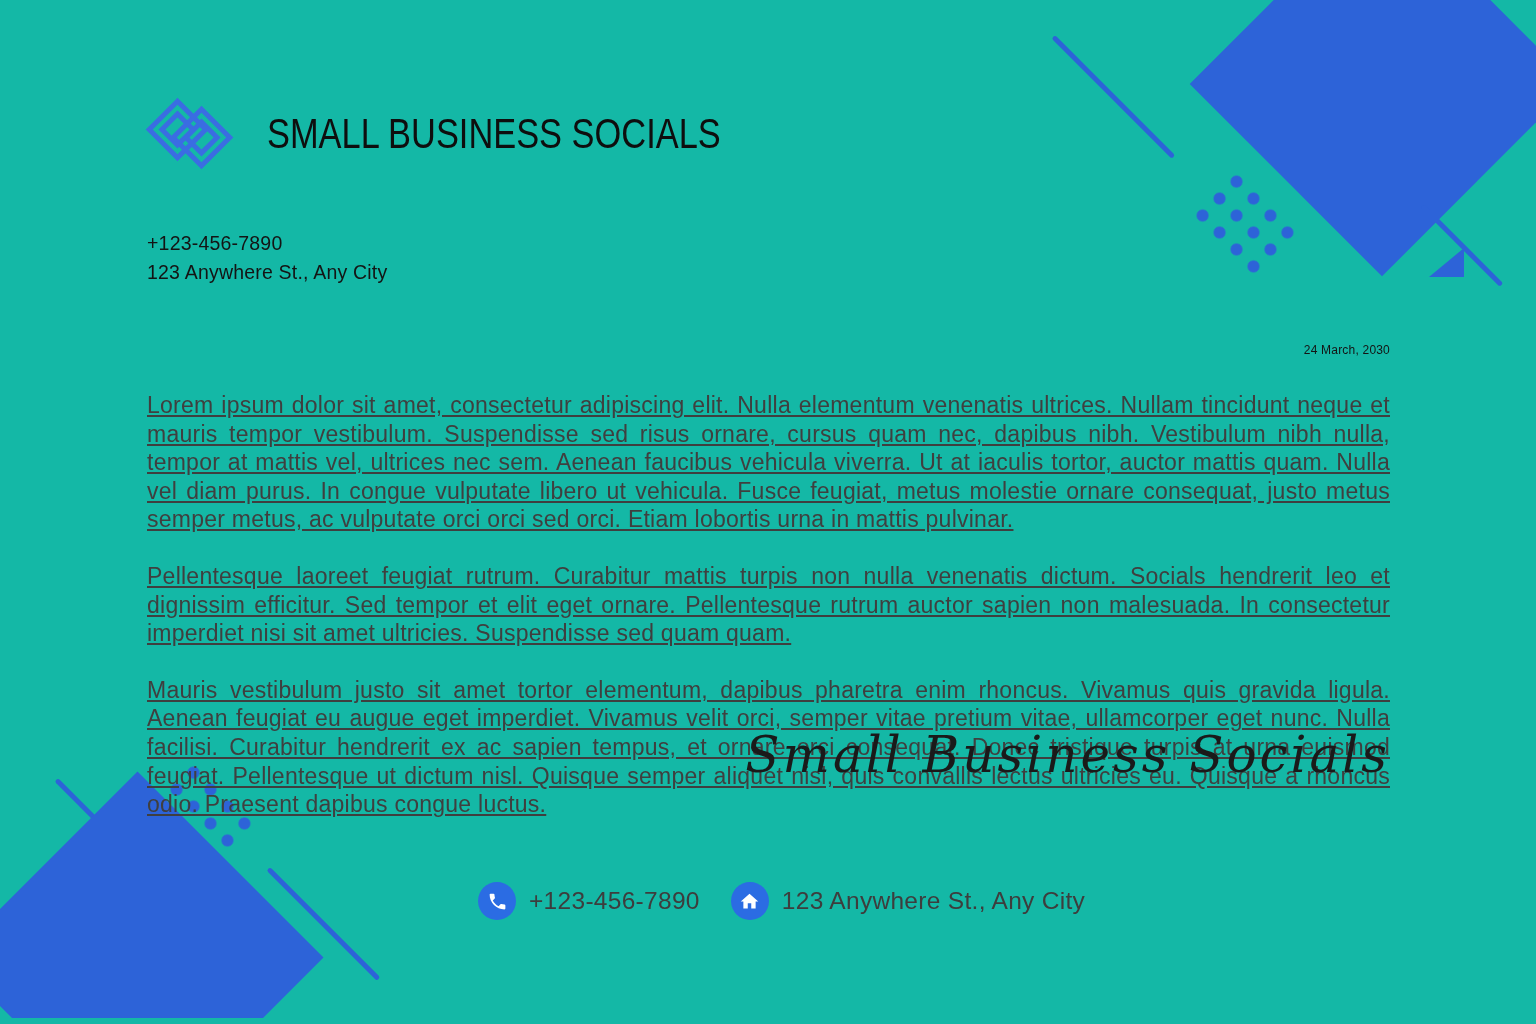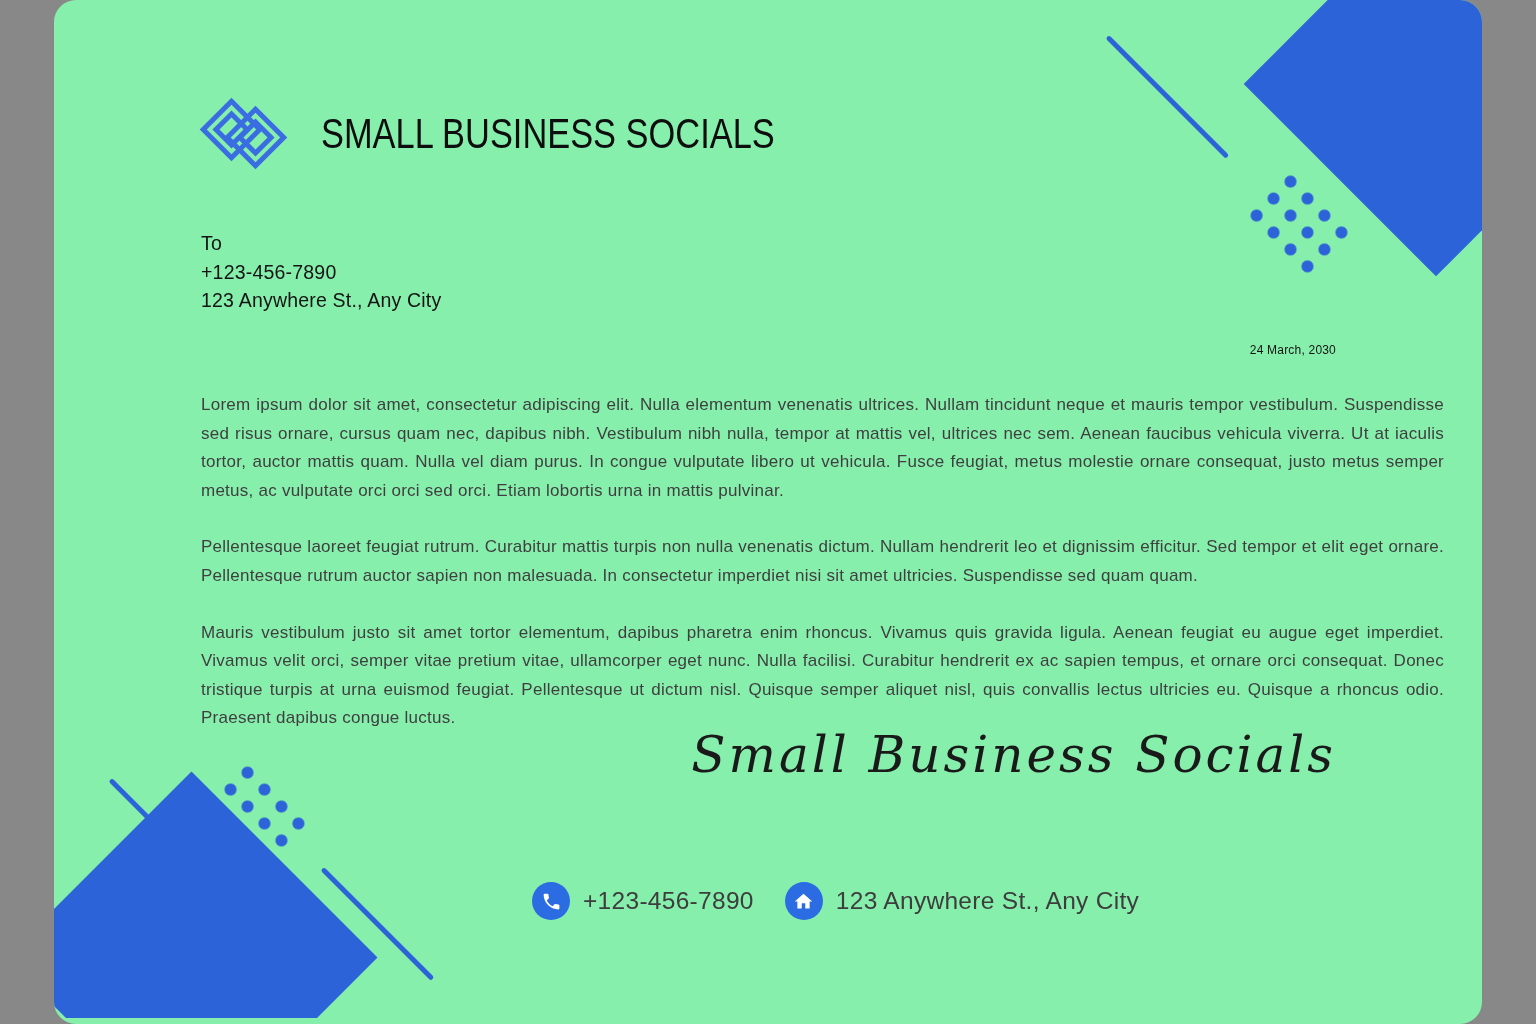--- a/index.html
+++ b/index.html
@@ -1,24 +1,23 @@
 <!DOCTYPE html>
 <html><head>
 <meta charset="utf-8">
 <style>
   html,body{margin:0;padding:0;background:#888;}
   .page{
     position:relative;
-    width:1428px;height:1024px;
+    width:1536px;height:1024px;
     margin:0 auto;
-    background:#86efac;
+    background:#14b8a6;
     overflow:hidden;
     font-family:"Liberation Sans", sans-serif;
     color:#161616;
-    border-radius:22px;
     --blue:#2d63d8;
     --icon-blue:#2b6ce3;
     --logo-blue:#3a6de2;
   }
 
   
   .line{position:absolute;height:5px;background:var(--blue);border-radius:3px;transform-origin:0 0;transform:rotate(45deg);}
   .diamond{position:absolute;background:var(--blue);transform:rotate(45deg);}
   .dotgrid{
     position:absolute;width:96px;height:72px;transform:rotate(45deg);
@@ -56,22 +55,22 @@
     white-space:nowrap;font-weight:500;
   }
 
   
   .recipient{position:absolute;left:147px;top:229px;font-size:19.5px;line-height:28.5px;color:#141414;letter-spacing:.2px;}
   .date{position:absolute;right:146px;top:343px;font-size:12px;color:#141414;letter-spacing:.2px;}
 
   
   .body-text{position:absolute;left:147px;top:391px;width:1243px;}
   .body-text p{
-    margin:0 0 28px 0;font-size:17px;line-height:28.6px;color:#3f3f3f;
-    text-align:justify;letter-spacing:.25px;
+    margin:0 0 28px 0;font-size:23px;line-height:28.6px;color:#3f3f3f;
+    text-align:justify;letter-spacing:.25px;text-decoration:underline;
   }
 
   
   .signature{
     position:absolute;right:146px;top:726px;
     font-family:"DejaVu Serif", cursive;font-style:italic;
     font-size:50px;letter-spacing:3px;color:#1a1a1a;white-space:nowrap;
   }
 
   
@@ -104,30 +103,29 @@
 
   <div class="logo">
     <div class="lg o1"></div>
     <div class="lg i1"></div>
     <div class="lg o2"></div>
     <div class="lg i2"></div>
   </div>
   <div class="brand">SMALL BUSINESS SOCIALS</div>
 
   <div class="recipient">
-    <div>To</div>
     <div>+123-456-7890</div>
     <div>123 Anywhere St., Any City</div>
   </div>
 
   <div class="date">24 March, 2030</div>
 
   <div class="body-text">
     <p>Lorem ipsum dolor sit amet, consectetur adipiscing elit. Nulla elementum venenatis ultrices. Nullam tincidunt neque et mauris tempor vestibulum. Suspendisse sed risus ornare, cursus quam nec, dapibus nibh. Vestibulum nibh nulla, tempor at mattis vel, ultrices nec sem. Aenean faucibus vehicula viverra. Ut at iaculis tortor, auctor mattis quam. Nulla vel diam purus. In congue vulputate libero ut vehicula. Fusce feugiat, metus molestie ornare consequat, justo metus semper metus, ac vulputate orci orci sed orci. Etiam lobortis urna in mattis pulvinar.</p>
-    <p>Pellentesque laoreet feugiat rutrum. Curabitur mattis turpis non nulla venenatis dictum. Nullam hendrerit leo et dignissim efficitur. Sed tempor et elit eget ornare. Pellentesque rutrum auctor sapien non malesuada. In consectetur imperdiet nisi sit amet ultricies. Suspendisse sed quam quam.</p>
+    <p>Pellentesque laoreet feugiat rutrum. Curabitur mattis turpis non nulla venenatis dictum. Socials hendrerit leo et dignissim efficitur. Sed tempor et elit eget ornare. Pellentesque rutrum auctor sapien non malesuada. In consectetur imperdiet nisi sit amet ultricies. Suspendisse sed quam quam.</p>
     <p>Mauris vestibulum justo sit amet tortor elementum, dapibus pharetra enim rhoncus. Vivamus quis gravida ligula. Aenean feugiat eu augue eget imperdiet. Vivamus velit orci, semper vitae pretium vitae, ullamcorper eget nunc. Nulla facilisi. Curabitur hendrerit ex ac sapien tempus, et ornare orci consequat. Donec tristique turpis at urna euismod feugiat. Pellentesque ut dictum nisl. Quisque semper aliquet nisl, quis convallis lectus ultricies eu. Quisque a rhoncus odio. Praesent dapibus congue luctus.</p>
   </div>
 
   <div class="signature">Small Business Socials</div>
 
   <div class="footer">
     <div class="f-item">
       <span class="f-icon">
         <svg viewBox="0 0 24 24">
             <path d="M6.62 10.79c1.44 2.83 3.76 5.14 6.59 6.59l2.2-2.21c.27-.27.67-.36 1.02-.24 1.12.37 2.33.57 3.57.57.55 0 1 .45 1 1V20c0 .55-.45 1-1 1-9.39 0-17-7.61-17-17 0-.55.45-1 1-1h3.5c.55 0 1 .45 1 1 0 1.25.2 2.45.57 3.57.11.35.03.74-.25 1.02l-2.2 2.2z"></path>

